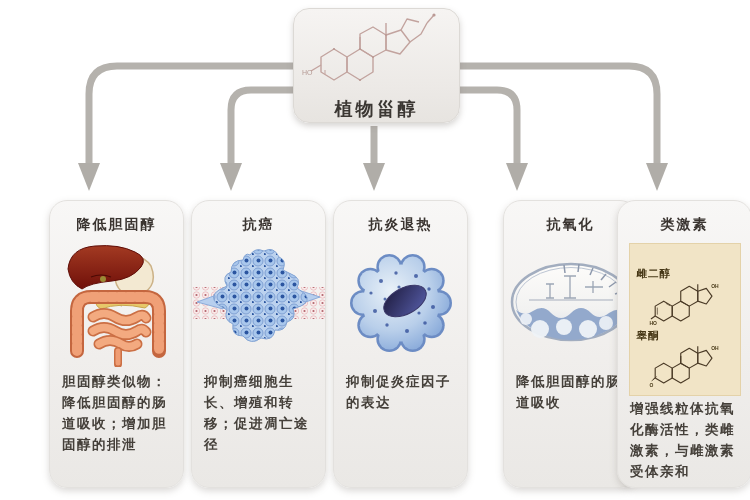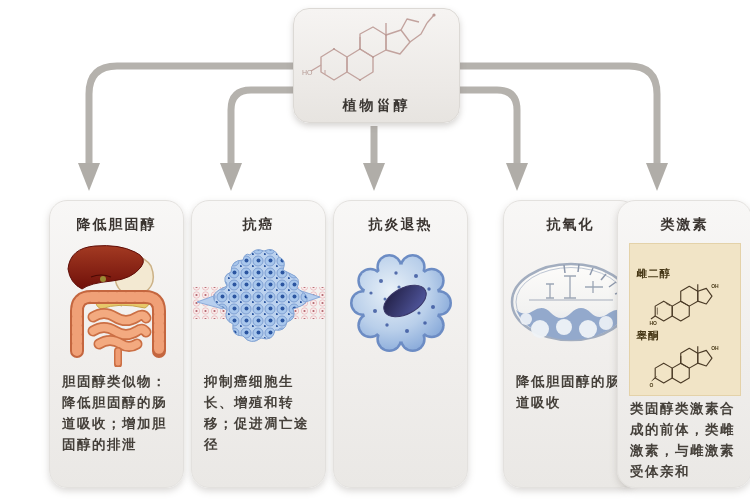--- a/index.html
+++ b/index.html
@@ -5,21 +5,21 @@
   html,body{margin:0;padding:0;background:#ffffff;}
   .stage{position:relative;width:750px;height:500px;background:#ffffff;overflow:hidden;
          font-family:"Liberation Sans",sans-serif;}
   .arrows{position:absolute;left:0;top:0;}
 
   
   .source-card{position:absolute;left:293px;top:8px;width:165px;height:113px;border-radius:16px;
     background:linear-gradient(180deg,#f6f4f2 0%,#ece9e6 70%,#e7e4e0 100%);
     border:1px solid #dcd9d5;box-shadow:0 3px 6px rgba(128,122,114,.32);
     display:flex;flex-direction:column;align-items:center;}
-  .source-label{font-weight:bold;font-size:14px;letter-spacing:3px;color:#3b3733;margin-top:4px;}
+  .source-label{font-weight:bold;font-size:18px;letter-spacing:3px;color:#3b3733;margin-top:4px;}
 
   
   .card{position:absolute;top:200px;width:135px;height:288px;border-radius:18px;
     background:linear-gradient(180deg,#f8f7f6 0%,#f0eeec 55%,#eae8e5 100%);
     border:1px solid #e3e1de;box-shadow:0 3px 7px rgba(124,118,110,.28);
     display:flex;flex-direction:column;align-items:center;box-sizing:border-box;margin-left:27px;}
   .c1{left:22px}.c2{left:164px}.c3{left:306px}.c4{left:476px}.c5{left:590px}
   .card h2{margin:15px 0 0;font-size:14px;font-weight:bold;letter-spacing:2px;color:#3a3430;}
   .illo{height:132px;width:100%;display:flex;align-items:center;justify-content:center;margin-top:3px;}
   .card p{margin:3px 0 0;padding:0 12px;font-size:13.5px;line-height:1.55;letter-spacing:1.5px;
@@ -220,20 +220,21 @@
           <circle cx="30" cy="52" r="1.6"></circle>
             <circle cx="52" cy="72" r="1.8"></circle>
             <circle cx="78" cy="72" r="1.6"></circle>
           <circle cx="58" cy="46" r="1.6"></circle>
             <circle cx="44" cy="58" r="1.5"></circle>
         </g>
 
         <ellipse cx="64" cy="60" rx="23" ry="13" transform="rotate(-28 64 60)" fill="url(#nucGrad)" stroke="#3a3768" stroke-width="1"></ellipse>
       </svg>
     </div>
+    <p>抑制促炎症因子的表达</p>
   </section>
 
   <section class="card c4">
     <h2>抗氧化</h2>
     <div class="illo">
       <svg width="128" height="94" viewBox="0 0 128 94">
         <defs>
           <linearGradient id="mitoGrad" x1="0" y1="0" x2="0" y2="1">
             <stop offset="0" stop-color="#fdfcfa"></stop>
               <stop offset="0.6" stop-color="#f2f2f1"></stop>
@@ -297,16 +298,16 @@
           <path d="M32,34 L32,48 L44,55 L56,48 L56,34 L44,27 Z"></path>
           <path d="M44,27 L56,34 L68,27 L68,13 L56,6 L44,13 Z"></path>
           <path d="M68,13 L68,27 L80,31 L88,20 L80,9 Z"></path>
           <path d="M68,13 L68,3 M44,27 L44,17"></path>
           <path d="M8,48 L3,52 M10,46 L5,50" stroke-width="1.2"></path>
         </g>
         <text class="chem-label" x="0" y="61">O</text>
         <text class="chem-label" x="87" y="9">OH</text>
       </svg>
     </div>
-    <p>类固醇类激素合成的前体，类雌激素，与雌激素受体亲和</p>
+    <p>增强线粒体抗氧化酶活性，类雌激素，与雌激素受体亲和</p>
   </section>
 
 </div>
 
 </body></html>

